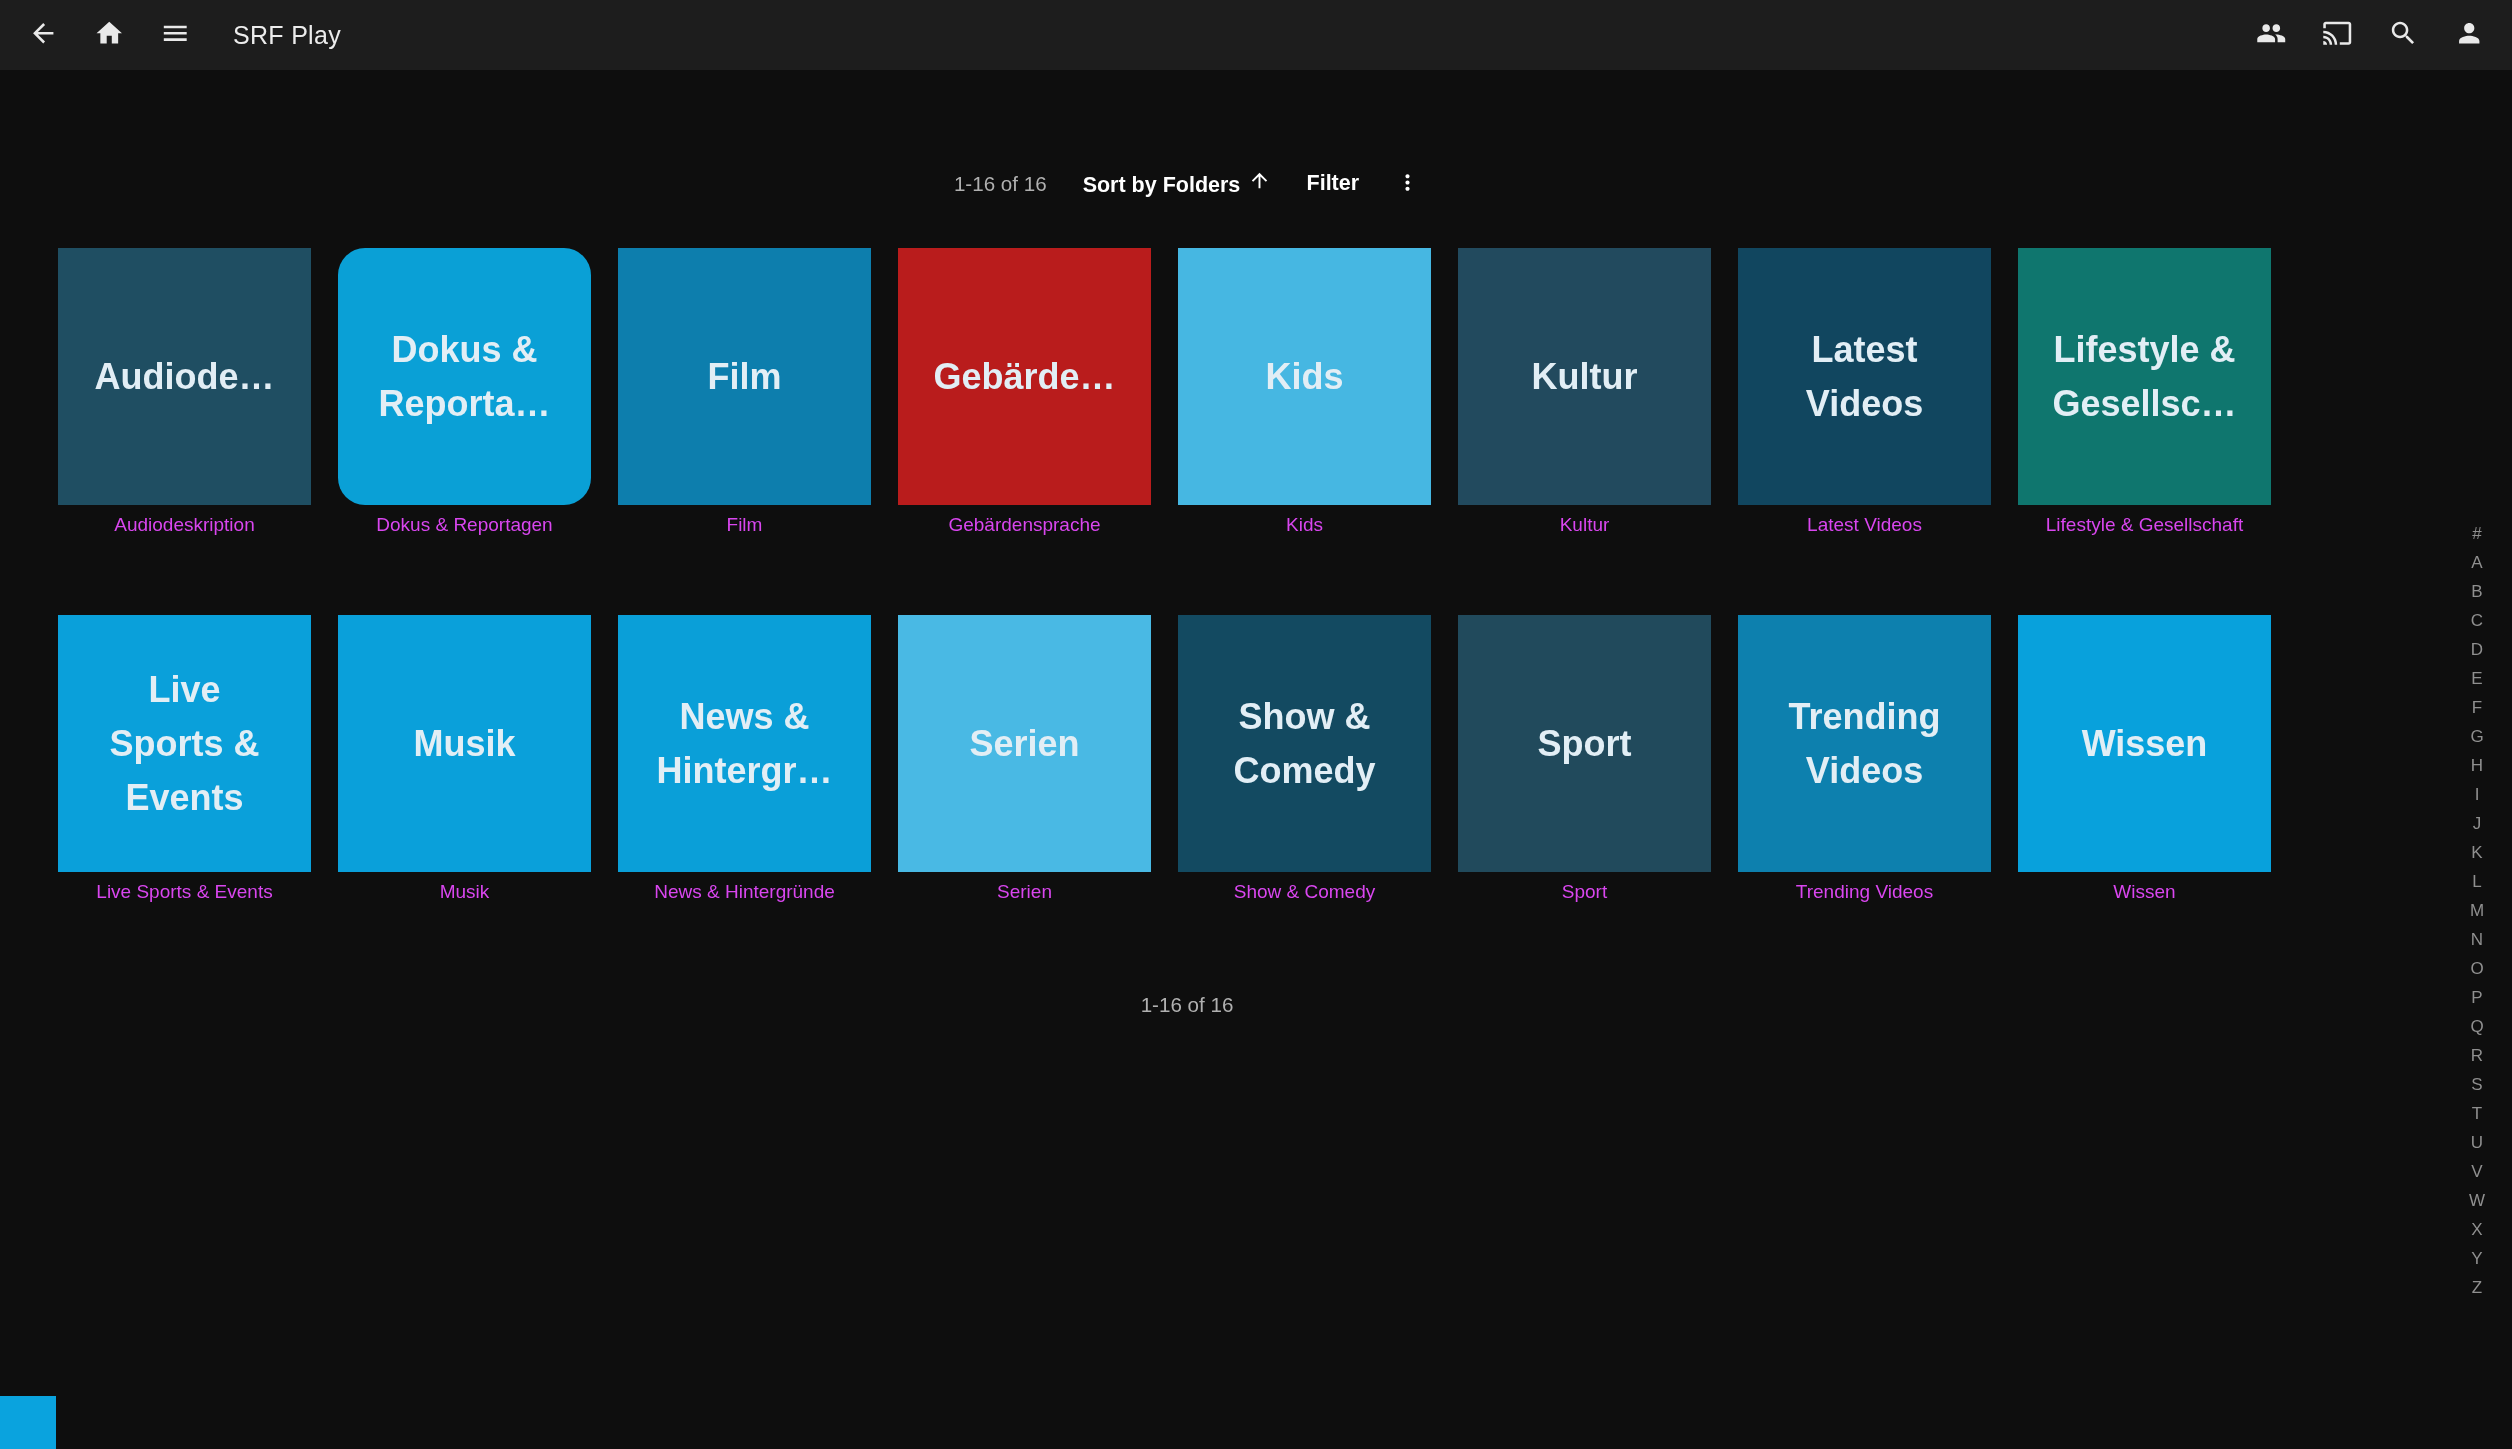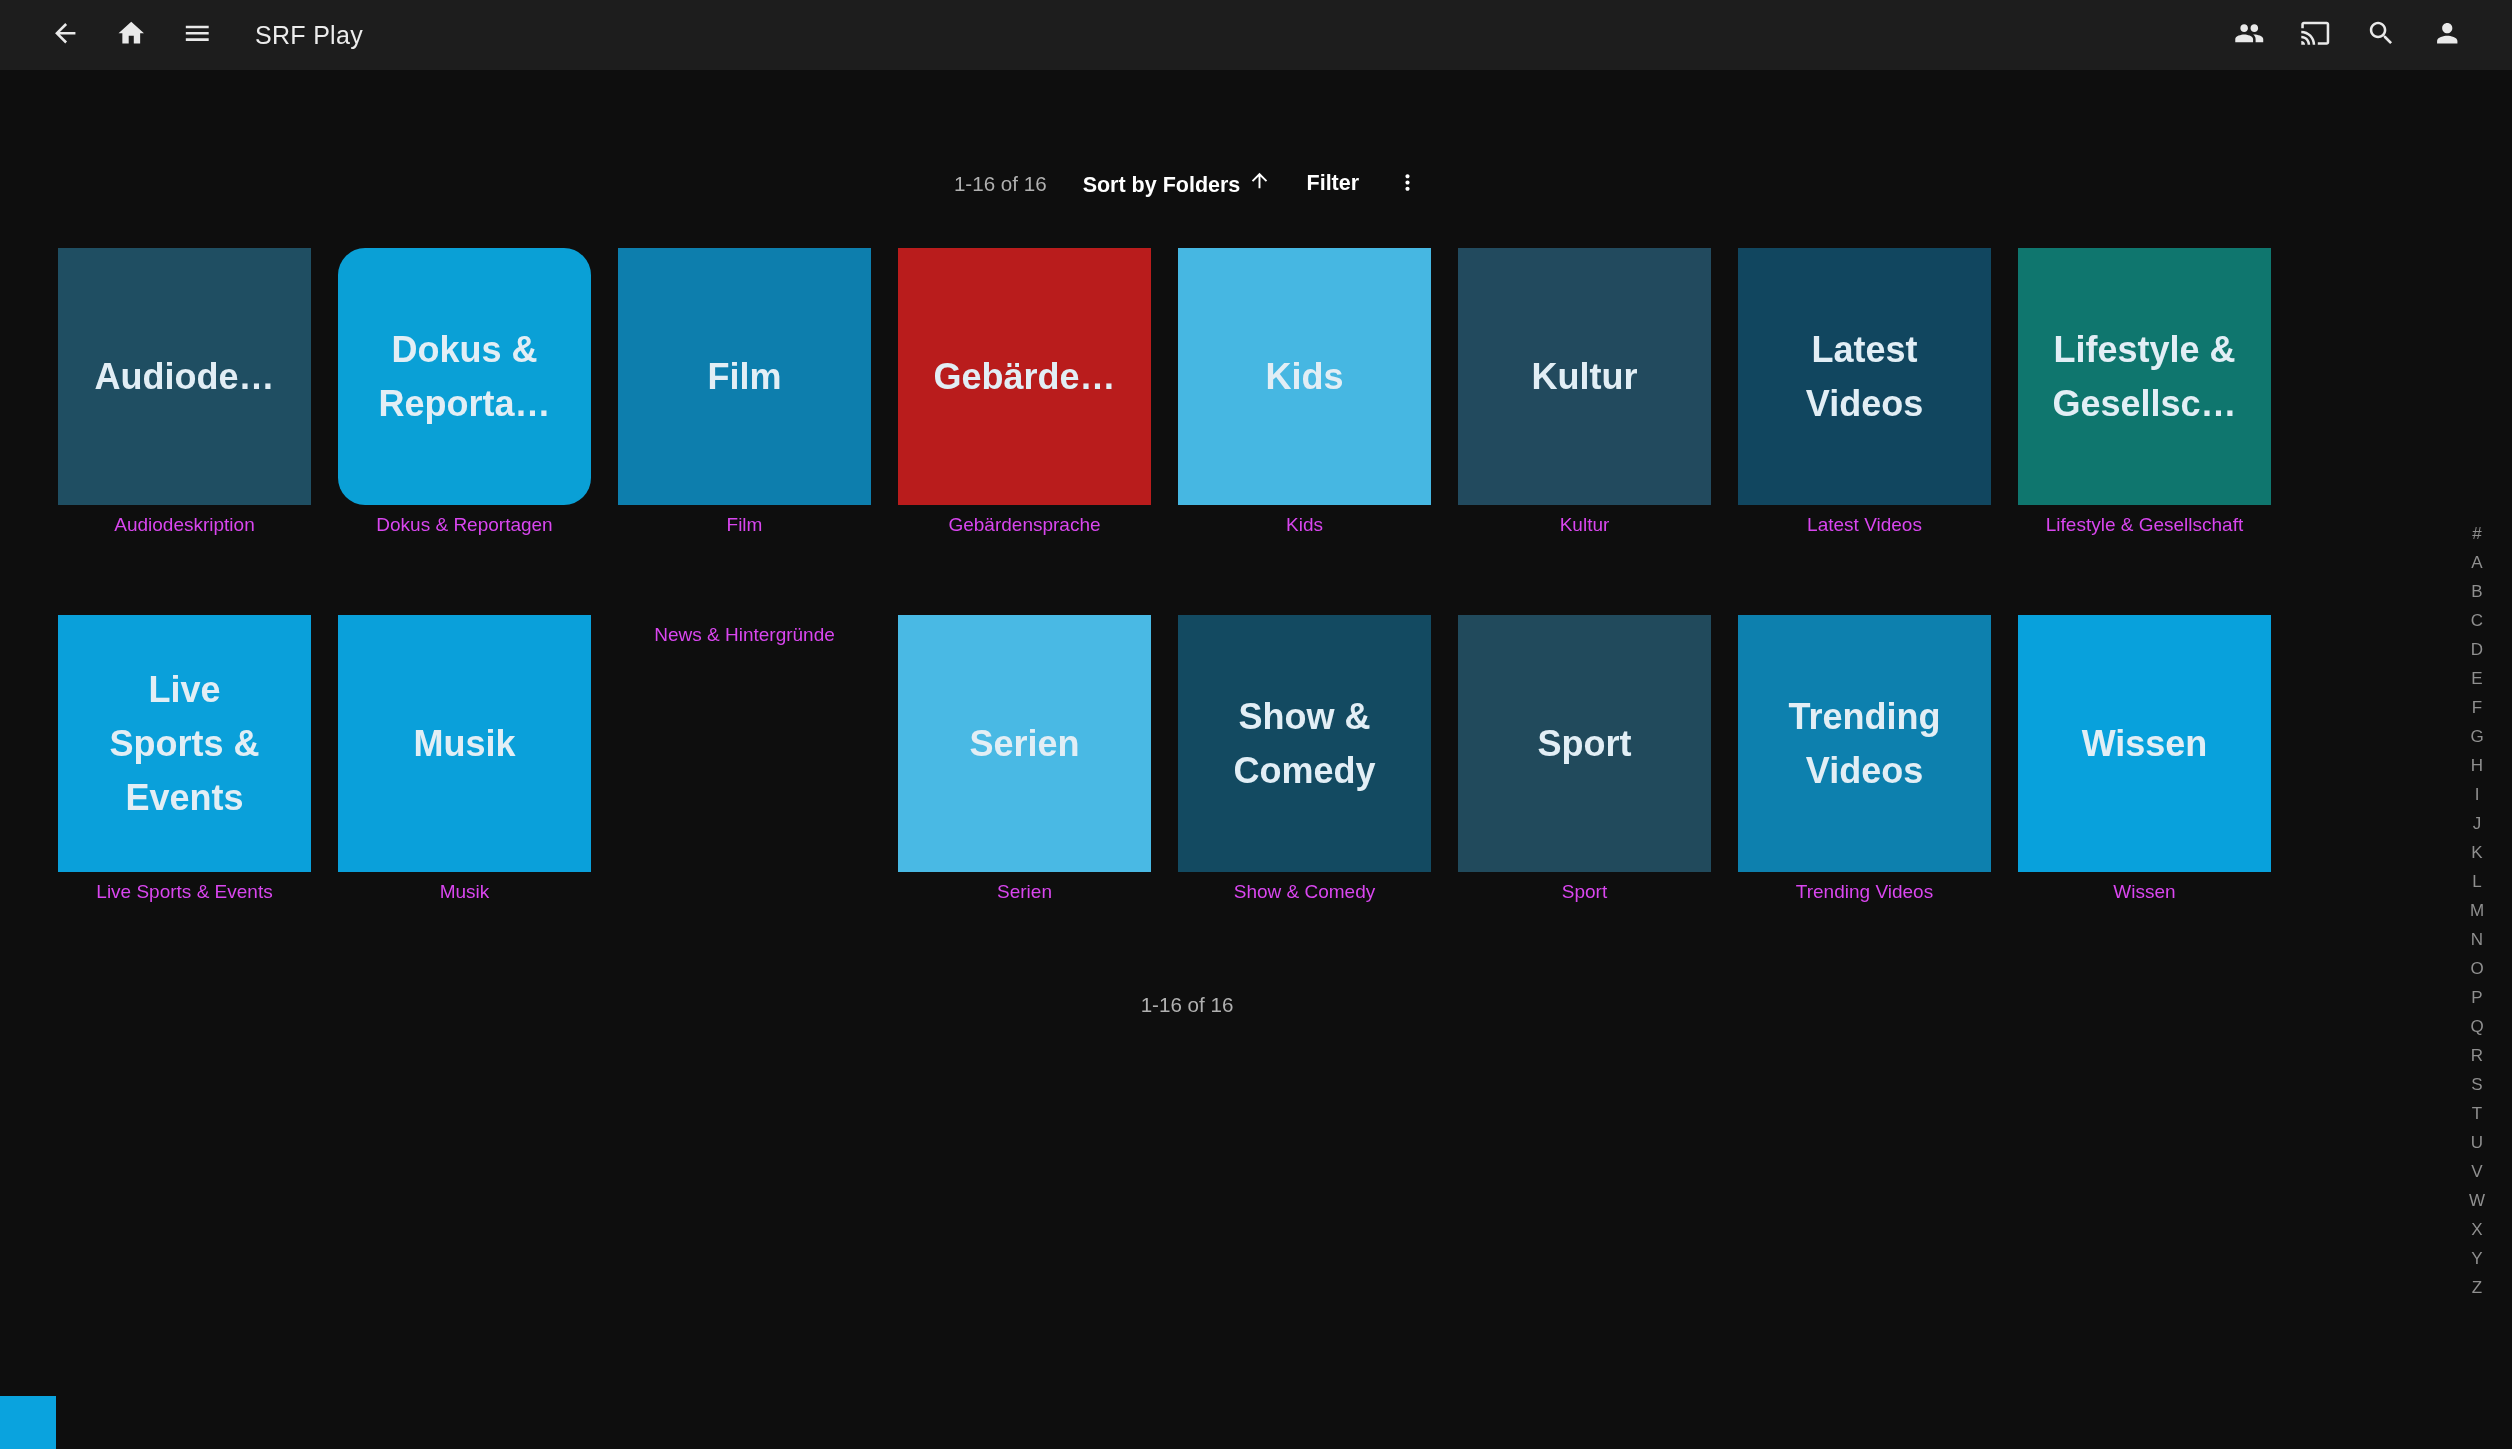--- a/index.html
+++ b/index.html
@@ -11,21 +11,21 @@
     position: relative;
     overflow: hidden;
   }
 
   
   .topbar {
     height: 70px;
     background: #1d1d1d;
     display: flex;
     align-items: center;
-    padding: 0 32px;
+    padding: 0 10px;
   }
   .topbar-left, .topbar-right { display: flex; align-items: center; }
   .topbar-spacer { flex: 1; }
   .icon-btn {
     width: 57px; height: 57px;
     display: flex; align-items: center; justify-content: center;
     background: none; border: none; cursor: pointer;
     margin: 0 4.5px;
   }
   .icon-btn svg { width: 30.5px; height: 30.5px; fill: #e9e9e9; }
@@ -275,20 +275,23 @@
   </div>
 
   <div class="cell">
     <div class="tile" style="background: rgb(10, 160, 218);">
       <span class="tile-label">Musik</span>
     </div>
     <div class="caption">Musik</div>
   </div>
 
   <div class="cell">
+    <div class="tile" style="background: rgb(10, 159, 216);">
+      <span class="tile-label">News &amp; Hintergr…</span>
+    </div>
     <div class="caption">News &amp; Hintergründe</div>
   </div>
 
   <div class="cell">
     <div class="tile" style="background: rgb(73, 185, 228);">
       <span class="tile-label">Serien</span>
     </div>
     <div class="caption">Serien</div>
   </div>
 

